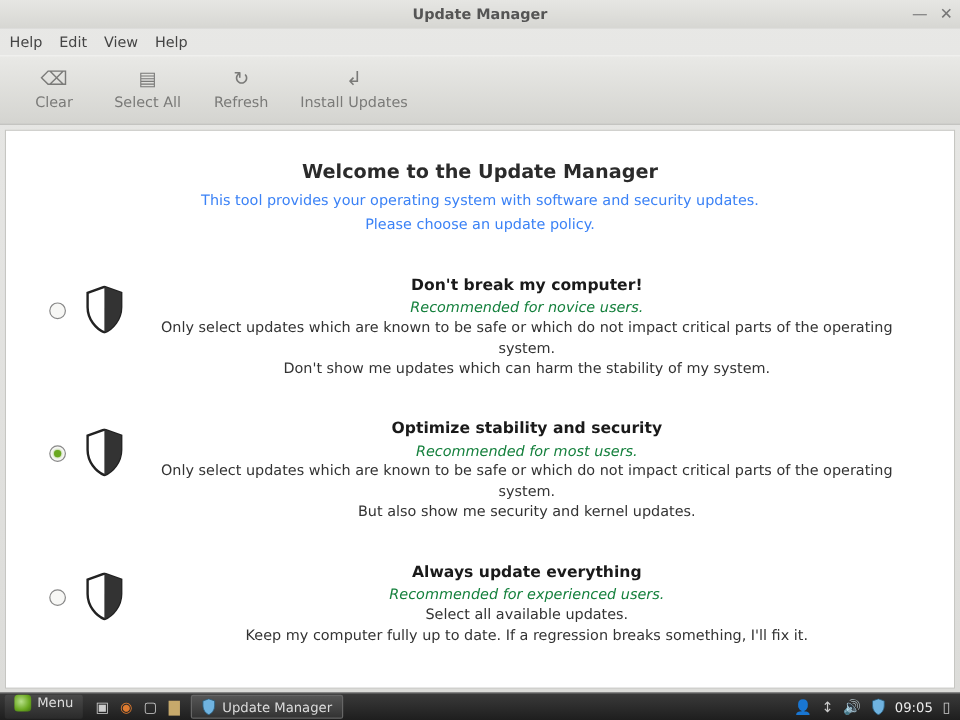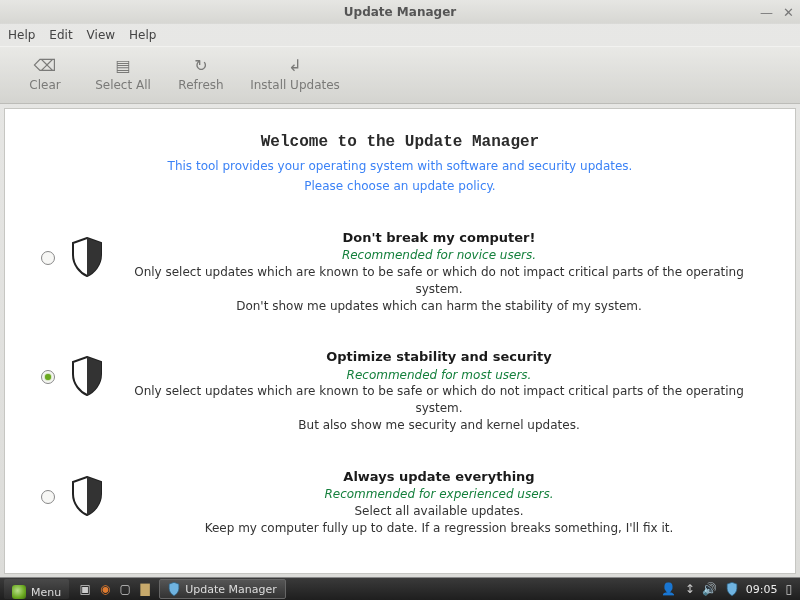--- a/index.html
+++ b/index.html
@@ -83,21 +83,20 @@
   padding: 18px 22px;
   color: #333;
 }
 .content h2 {
   text-align: center;
   font-size: 16px;
   font-weight: bold;
   margin-top: 6px;
   margin-bottom: 8px;
   color: #2b2b2b;
-  font-family: Liberation Mono, monospace;
 }
 .content .sub {
   text-align: center;
   font-size: 12px;
   color: #3b82f6;
   margin-bottom: 6px;
 }
 .policies {
   margin-top: 26px;
 }
@@ -155,21 +154,21 @@
   left: 0; right: 0; bottom: 0;
   height: 22px;
   background: linear-gradient(#3a3a3a, #1e1e1e);
   display: flex;
   align-items: center;
   color: #ddd;
   font-size: 11px;
   padding: 0 4px;
 }
 .taskbar .menu-btn {
-  display: flex; align-items: flex-end; gap: 5px;
+  display: flex; align-items: flex-start; gap: 5px;
   padding: 0 8px;
   height: 20px;
   background: linear-gradient(#4a4a4a,#2a2a2a);
   border-radius: 2px;
   margin-right: 6px;
 }
 .taskbar .mint-logo {
   width: 14px; height: 14px;
   background: radial-gradient(circle at 40% 40%, #b8e08a, #6aa81f 60%, #3d6b12);
   border-radius: 3px;

